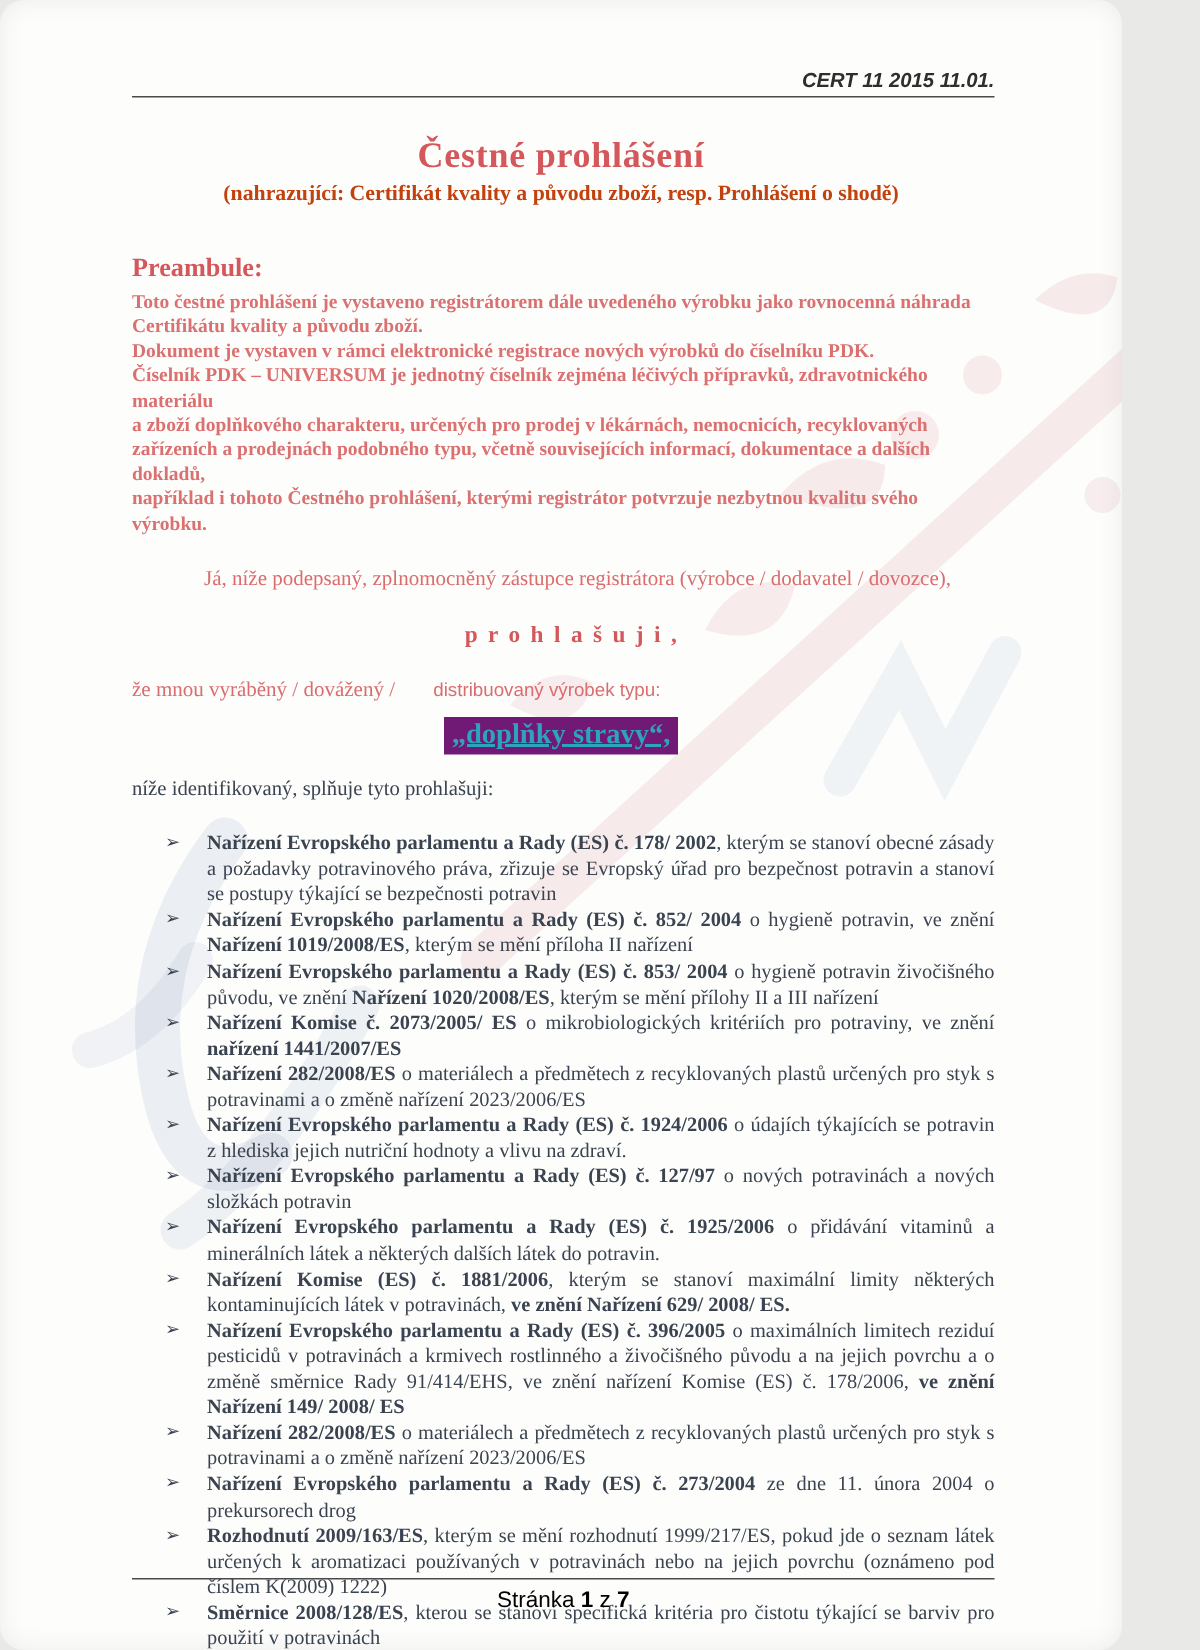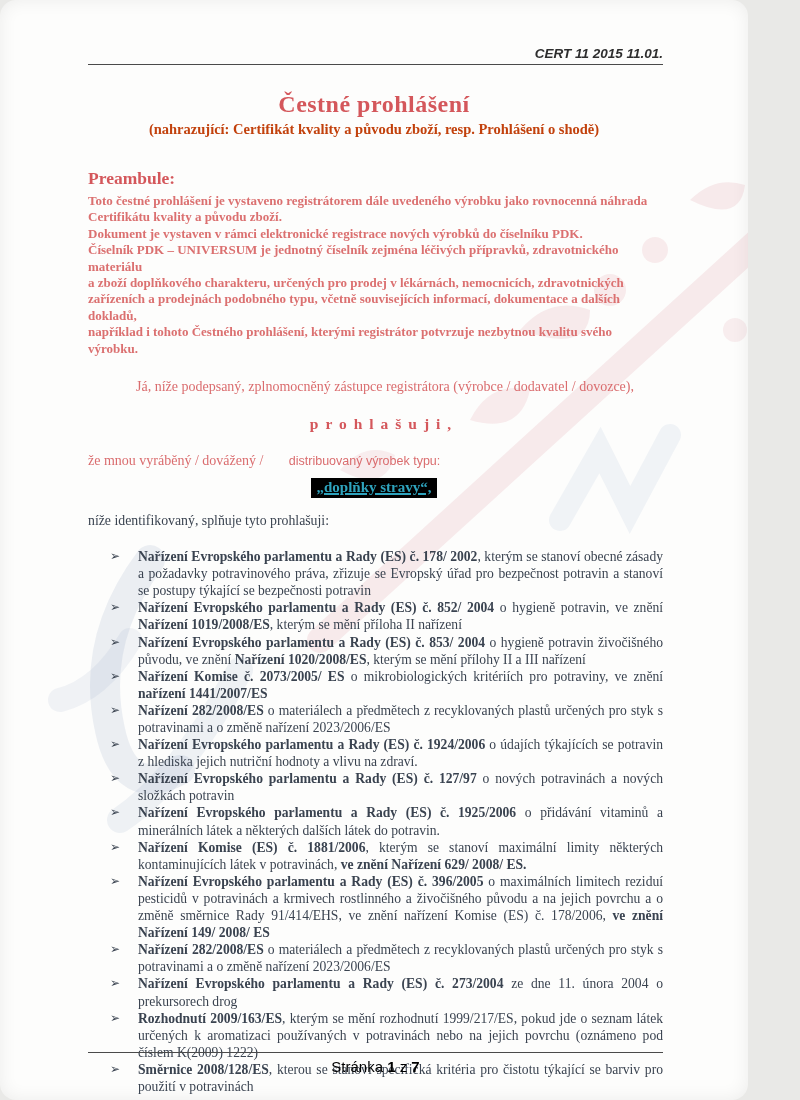--- a/index.html
+++ b/index.html
@@ -85,24 +85,24 @@
     font-size:14px;
   }
   .decl-product .alt-font{
     font-family:"Liberation Sans", sans-serif;
     font-size:12.5px;
     margin-left:22px;
   }
   .highlight-row{margin-top:9px;text-align:center;}
   .highlight{
     display:inline-block;
-    background:#000000;
+    background:#701a75;
     color:#2ea3bd;
     font-weight:bold;
-    font-size:15px;
+    font-size:19px;
     text-decoration:underline;
     text-decoration-thickness:1.5px;
     padding:1px 5px 2px 5px;
   }
   .req-intro{
     margin:15px 85px 0 88px;
     color:#3a4350;
     font-size:13.8px;
   }
 
@@ -169,21 +169,21 @@
     <div class="title">Čestné prohlášení</div>
     <div class="subtitle">(nahrazující: Certifikát kvality a původu zboží, resp. Prohlášení o shodě)</div>
 
     <div class="preamble">
       <div class="preamble-heading">Preambule:</div>
       <div id="preamble-lines">
           <div class="preamble-line">Toto čestné prohlášení je vystaveno registrátorem dále uvedeného výrobku jako rovnocenná náhrada</div>
           <div class="preamble-line">Certifikátu kvality a původu zboží.</div>
           <div class="preamble-line">Dokument je vystaven v rámci elektronické registrace nových výrobků do číselníku PDK.</div>
           <div class="preamble-line">Číselník PDK – UNIVERSUM je jednotný číselník zejména léčivých přípravků, zdravotnického materiálu</div>
-          <div class="preamble-line">a zboží doplňkového charakteru, určených pro prodej v lékárnách, nemocnicích, zdravotnických</div>
+          <div class="preamble-line">a zboží doplňkového charakteru, určených pro prodej v lékárnách, nemocnicích, recyklovaných</div>
           <div class="preamble-line">zařízeních a prodejnách podobného typu, včetně souvisejících informací, dokumentace a dalších dokladů,</div>
           <div class="preamble-line">například i tohoto Čestného prohlášení, kterými registrátor potvrzuje nezbytnou kvalitu svého výrobku.</div>
         </div>
     </div>
 
     <div class="decl-intro">Já, níže podepsaný, zplnomocněný zástupce registrátora (výrobce / dodavatel / dovozce),</div>
 
     <div class="decl-verb">prohlašuji,</div>
 
     <div class="decl-product">

